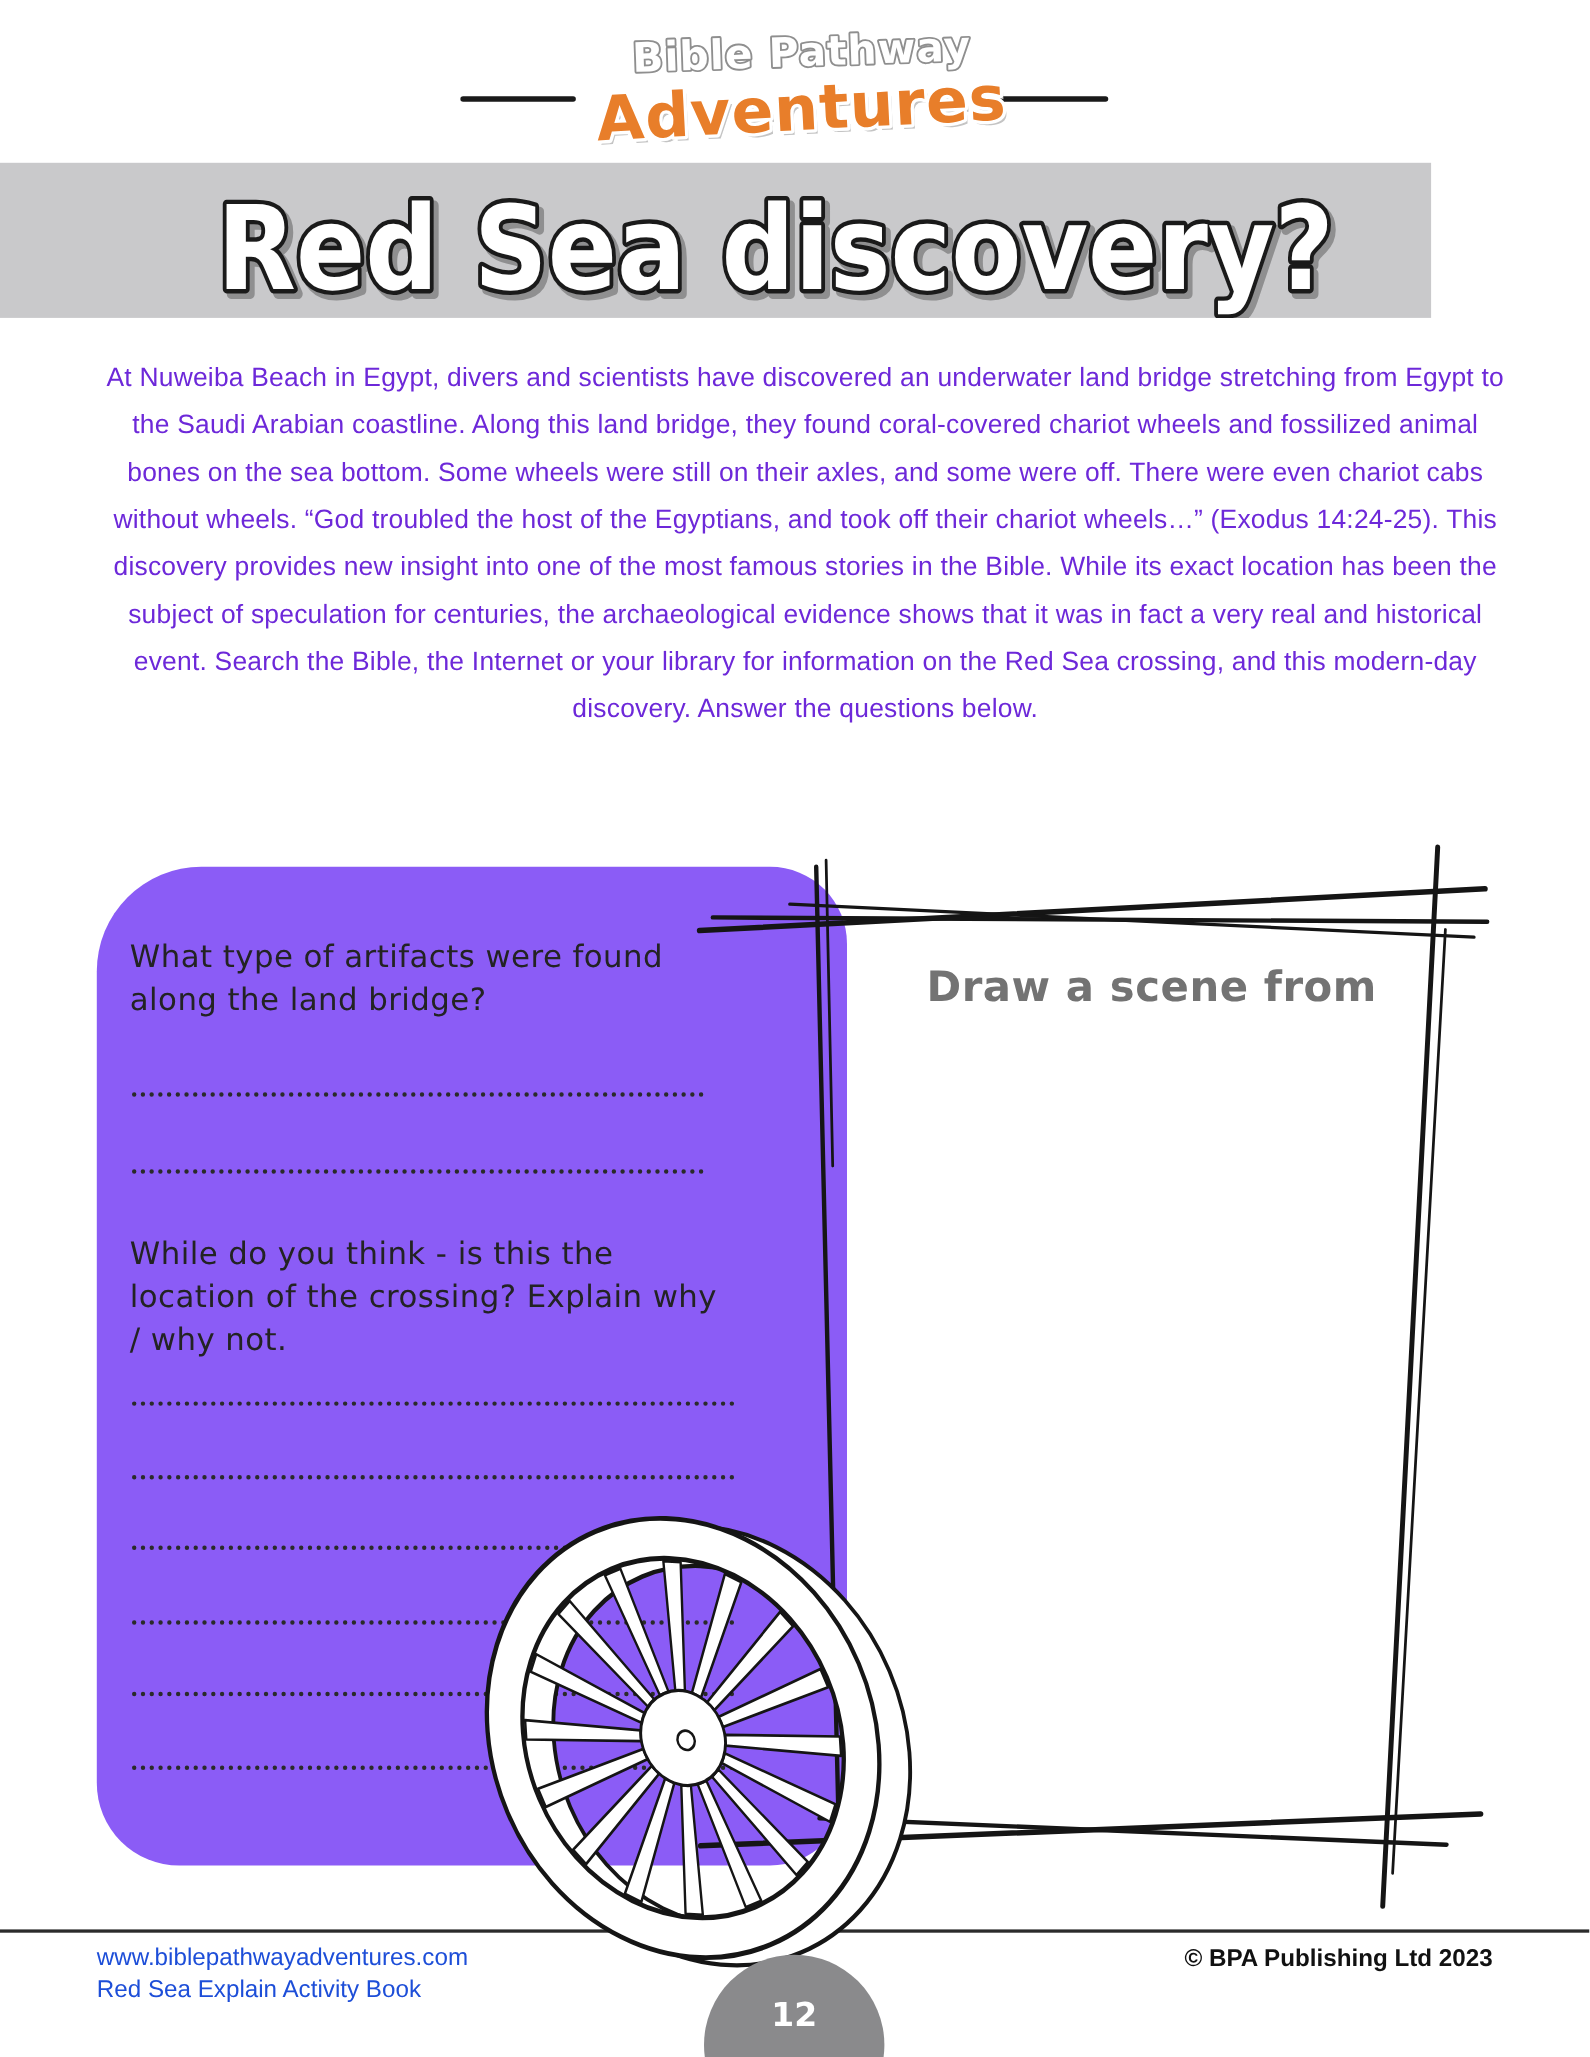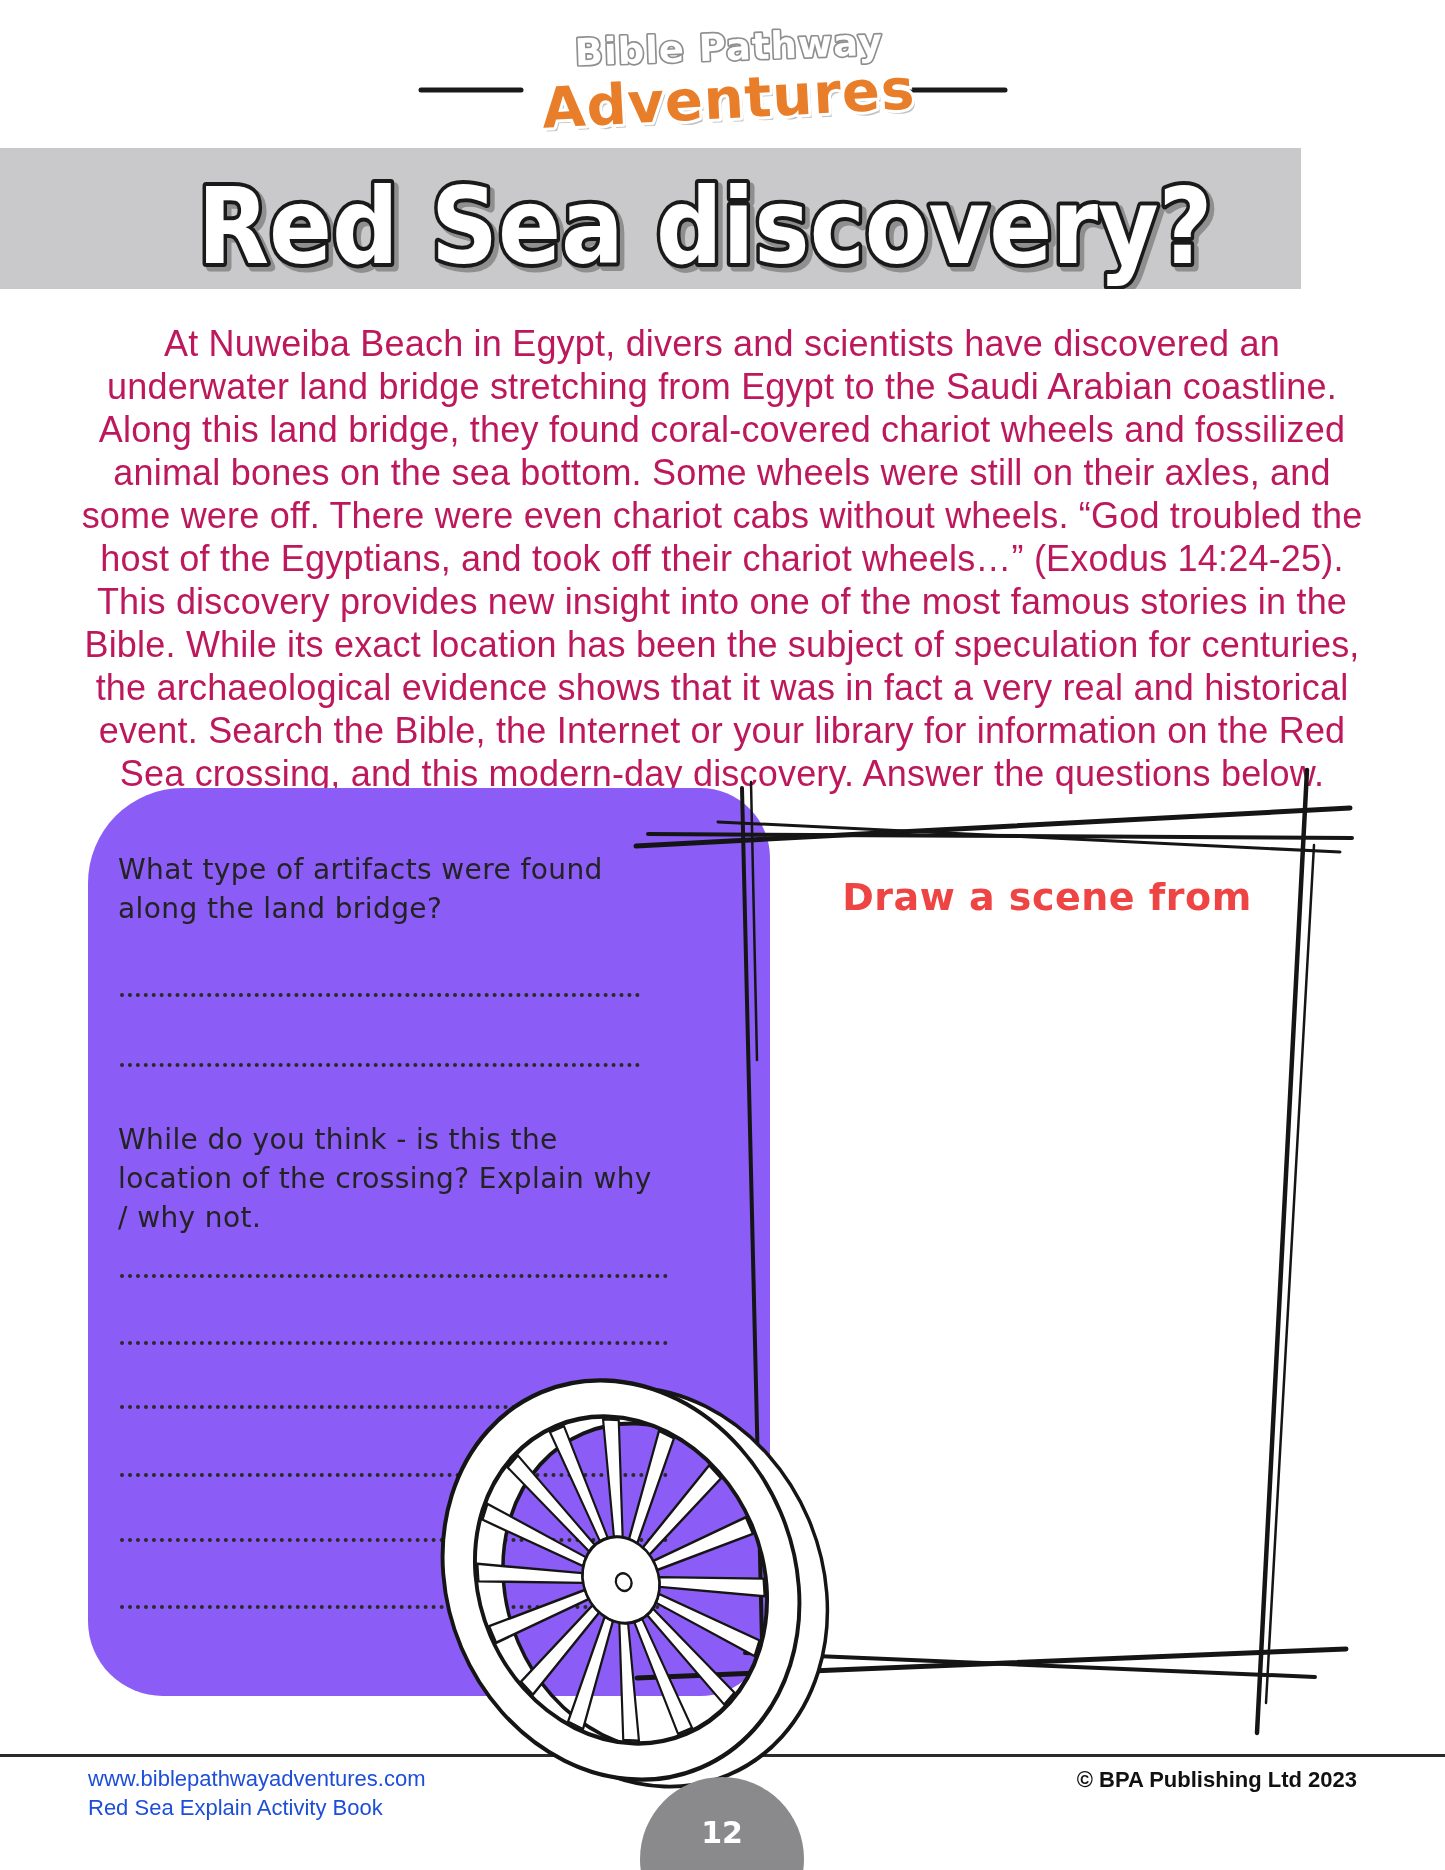--- a/index.html
+++ b/index.html
@@ -12,22 +12,22 @@
   
   .logo-wrap{top:10px;left:0;right:0;height:135px;text-align:center;}
   .logo-svg{display:block;margin:0 auto;}
 
   
   .banner{top:148px;left:0;width:1301px;height:141px;background:#c9c9cb;}
   .banner svg{display:block;}
 
   
   .intro{
-    top:322px;left:77px;width:1290px;
-    font-size:36px;line-height:43px;text-align:center;color:#be185d;
+    top:322px;left:87px;width:1290px;
+    font-size:24px;line-height:43px;text-align:center;color:#6d28d9;
     letter-spacing:0.2px;
   }
 
   
   .panel{
     left:88px;top:788px;width:682px;height:908px;
     background:#8b5cf6;border-radius:95px 70px 70px 75px;
   }
   .question{
     position:absolute;left:30px;width:548px;
@@ -40,21 +40,21 @@
     position:absolute;left:32px;height:0;
     border-bottom:4px dotted #2a2a2a;
   }
   .ans.w1{width:520px;}
   .ans.w2{width:548px;}
 
   
   .draw-heading{
     left:767px;top:874px;width:560px;text-align:center;
     font-family:"DejaVu Sans",sans-serif;font-weight:bold;
-    font-size:38px;line-height:47px;color:#ef4444;letter-spacing:0.5px;
+    font-size:38px;line-height:47px;color:#737373;letter-spacing:0.5px;
     z-index:2;
   }
   .drawing-area{left:775px;top:870px;width:515px;height:770px;z-index:1;}
 
   
   .art{left:0;top:0;z-index:5;pointer-events:none;}
 
   
   .footer-rule{top:1754px;left:0;width:1445px;height:3px;background:#2b2b2b;z-index:1;}
   .footer-left{top:1764px;left:88px;font-size:22px;line-height:29px;color:#1d4ed8;z-index:2;}

